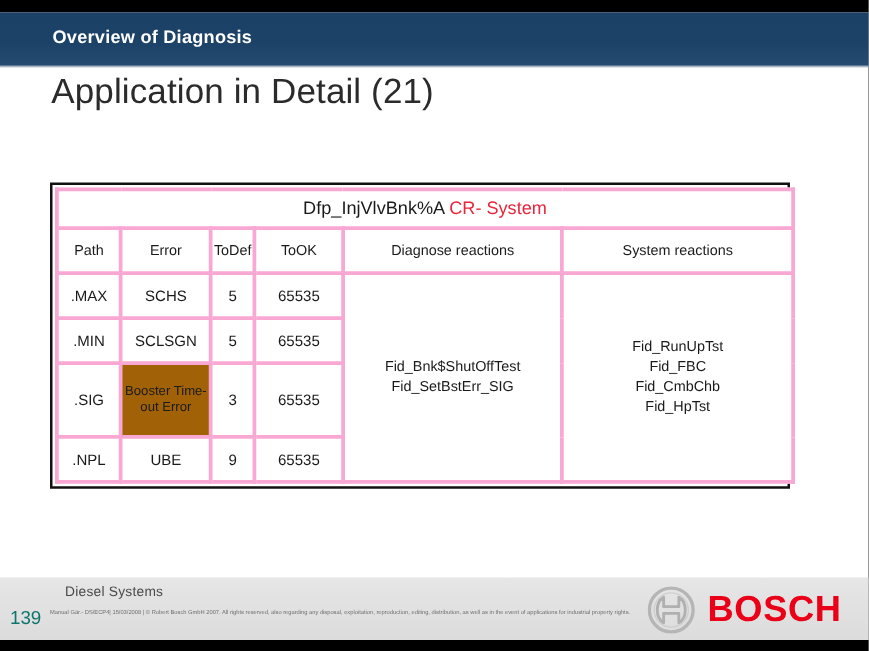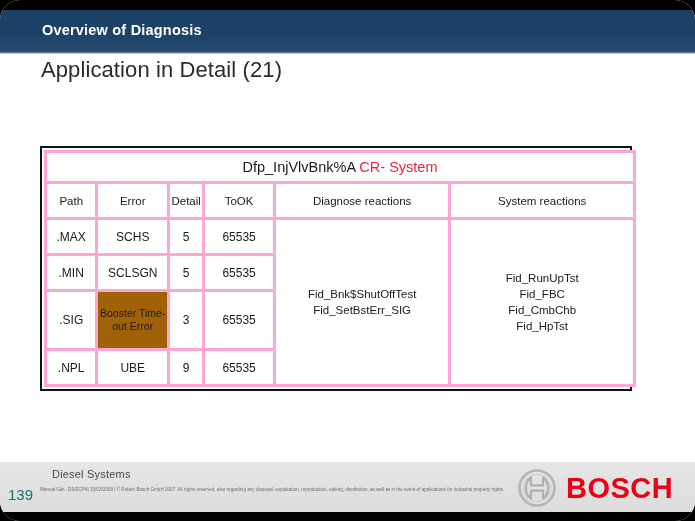--- a/index.html
+++ b/index.html
@@ -10,21 +10,20 @@
   }
   body {
     font-family: "Liberation Sans", sans-serif;
   }
   #slide {
     position: relative;
     width: 695px;
     height: 521px;
     background: #ffffff;
     overflow: hidden;
-    border-radius: 20px;
   }
   
   .bar-top {
     position: absolute;
     left: 0; top: 0;
     width: 695px; height: 10px;
     background: #000000;
   }
   .bar-bottom {
     position: absolute;
@@ -52,21 +51,21 @@
     position: absolute;
     left: 0; top: 52px;
     width: 695px; height: 2px;
     background: #8a9cb0;
     opacity: .55;
   }
   
   .headline {
     position: absolute;
     left: 41px; top: 57px;
-    font-size: 22px;
+    font-size: 28px;
     color: #2b2b2b;
     letter-spacing: 0.1px;
   }
   
   .tbl-wrap {
     position: absolute;
     left: 40px;
     top: 146px;
     width: 592px;
   }
@@ -189,21 +188,21 @@
         <tbody>
           <tr>
             <td class="title-cell" colspan="6">
               <span>Dfp_InjVlvBnk%A</span>
               <span class="redpart">CR- System</span>
             </td>
           </tr>
           <tr>
             <th class="col-head">Path</th>
             <th class="col-head">Error</th>
-            <th class="col-head">Detail</th>
+            <th class="col-head">ToDef</th>
             <th class="col-head">ToOK</th>
             <th class="col-head">Diagnose reactions</th>
             <th class="col-head">System reactions</th>
           </tr>
 
           <tr>
             <td class="body-cell">.MAX</td>
             <td class="body-cell">SCHS</td>
             <td class="body-cell">5</td>
             <td class="body-cell">65535</td>

